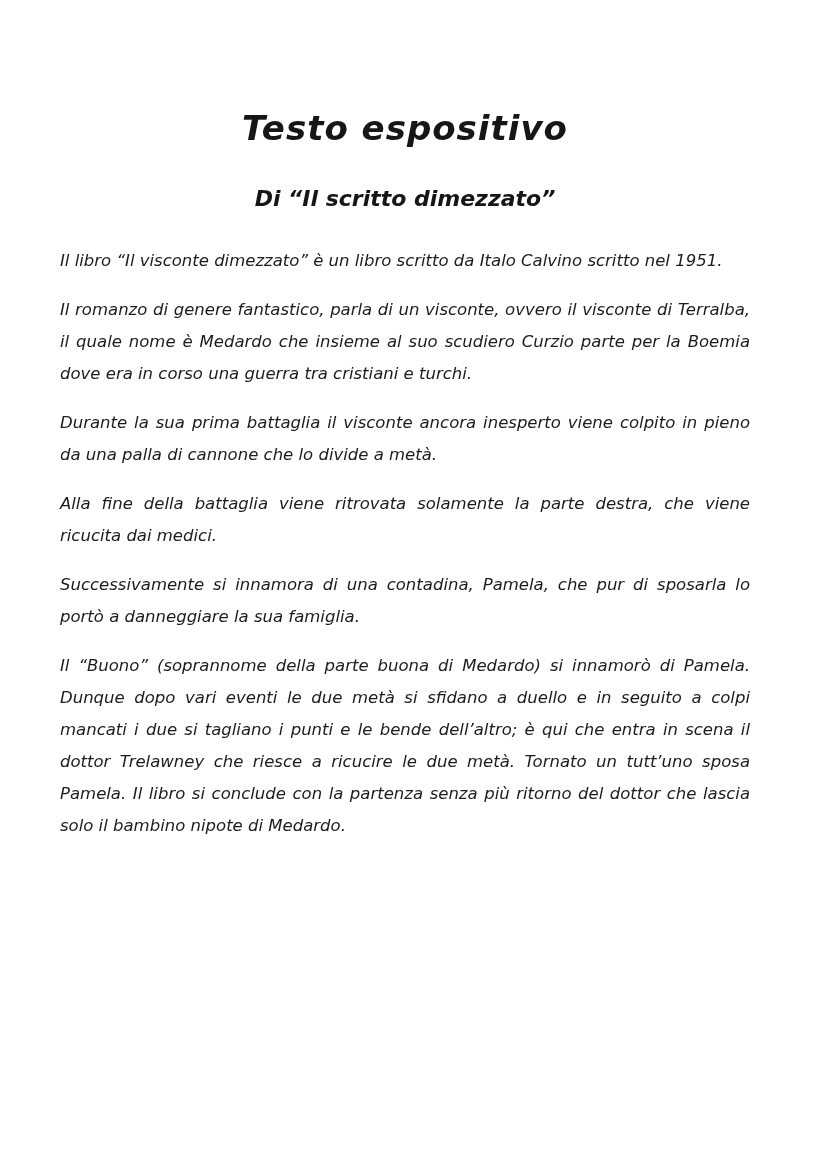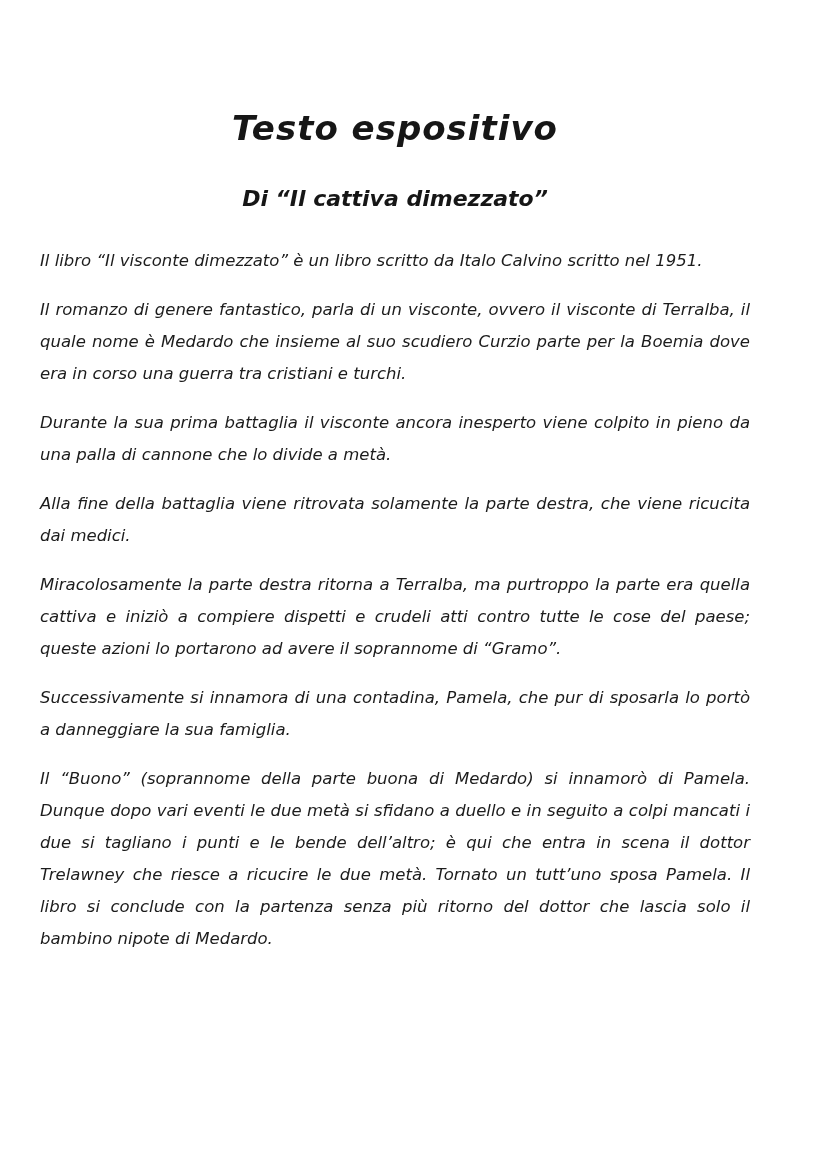--- a/index.html
+++ b/index.html
@@ -7,21 +7,21 @@
     padding: 0;
     background: #ffffff;
   }
   .page {
     position: relative;
     width: 828px;
     height: 1171px;
     margin: 0 auto;
     background: #ffffff;
     box-sizing: border-box;
-    padding: 108px 78px 40px 40px;
+    padding: 108px 78px 40px 60px;
     font-family: "DejaVu Sans", sans-serif;
     font-style: italic;
     color: #1c1c1c;
     overflow: hidden;
   }
   .title {
     margin: 0 0 38px 0;
     text-align: center;
     font-size: 34px;
     font-weight: 600;
@@ -48,24 +48,23 @@
   .body-text p:last-child {
     margin-bottom: 0;
   }
 </style>
 </head>
 <body>
 
 <div class="page">
   <h1 class="title">Testo espositivo</h1>
 
-  <h2 class="subtitle">Di “Il cattiva dimezzato”</h2>
+  <h2 class="subtitle">Di “Il scritto dimezzato”</h2>
 
   <div class="body-text">
     <p>Il libro “Il visconte dimezzato” è un libro scritto da Italo Calvino scritto nel 1951.</p>
     <p>Il romanzo di genere fantastico, parla di un visconte, ovvero il visconte di Terralba, il quale nome è Medardo che insieme al suo scudiero Curzio parte per la Boemia dove era in corso una guerra tra cristiani e turchi.</p>
     <p>Durante la sua prima battaglia il visconte ancora inesperto viene colpito in pieno da una palla di cannone che lo divide a metà.</p>
     <p>Alla fine della battaglia viene ritrovata solamente la parte destra, che viene ricucita dai medici.</p>
-    <p>Miracolosamente la parte destra ritorna a Terralba, ma purtroppo la parte era quella cattiva e iniziò a compiere dispetti e crudeli atti contro tutte le cose del paese; queste azioni lo portarono ad avere il soprannome di “Gramo”.</p>
     <p>Successivamente si innamora di una contadina, Pamela, che pur di sposarla lo portò a danneggiare la sua famiglia.</p>
     <p>Il “Buono” (soprannome della parte buona di Medardo) si innamorò di Pamela. Dunque dopo vari eventi le due metà si sfidano a duello e in seguito a colpi mancati i due si tagliano i punti e le bende dell’altro; è qui che entra in scena il dottor Trelawney che riesce a ricucire le due metà. Tornato un tutt’uno sposa Pamela. Il libro si conclude con la partenza senza più ritorno del dottor che lascia solo il bambino nipote di Medardo.</p>
   </div>
 </div>
 
 </body></html>

